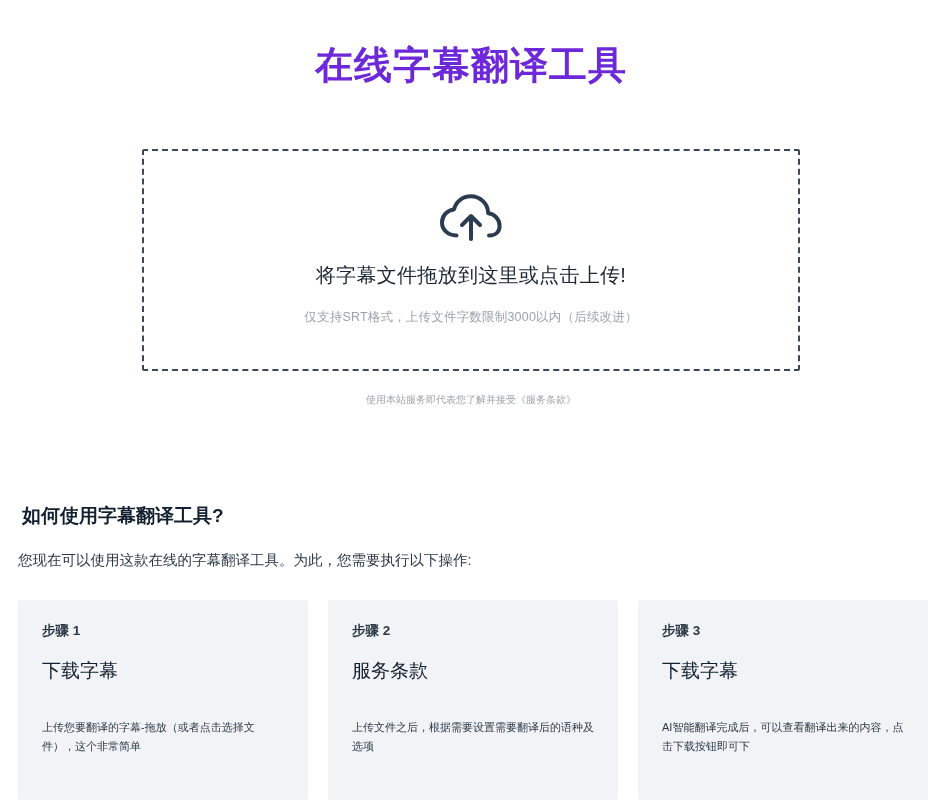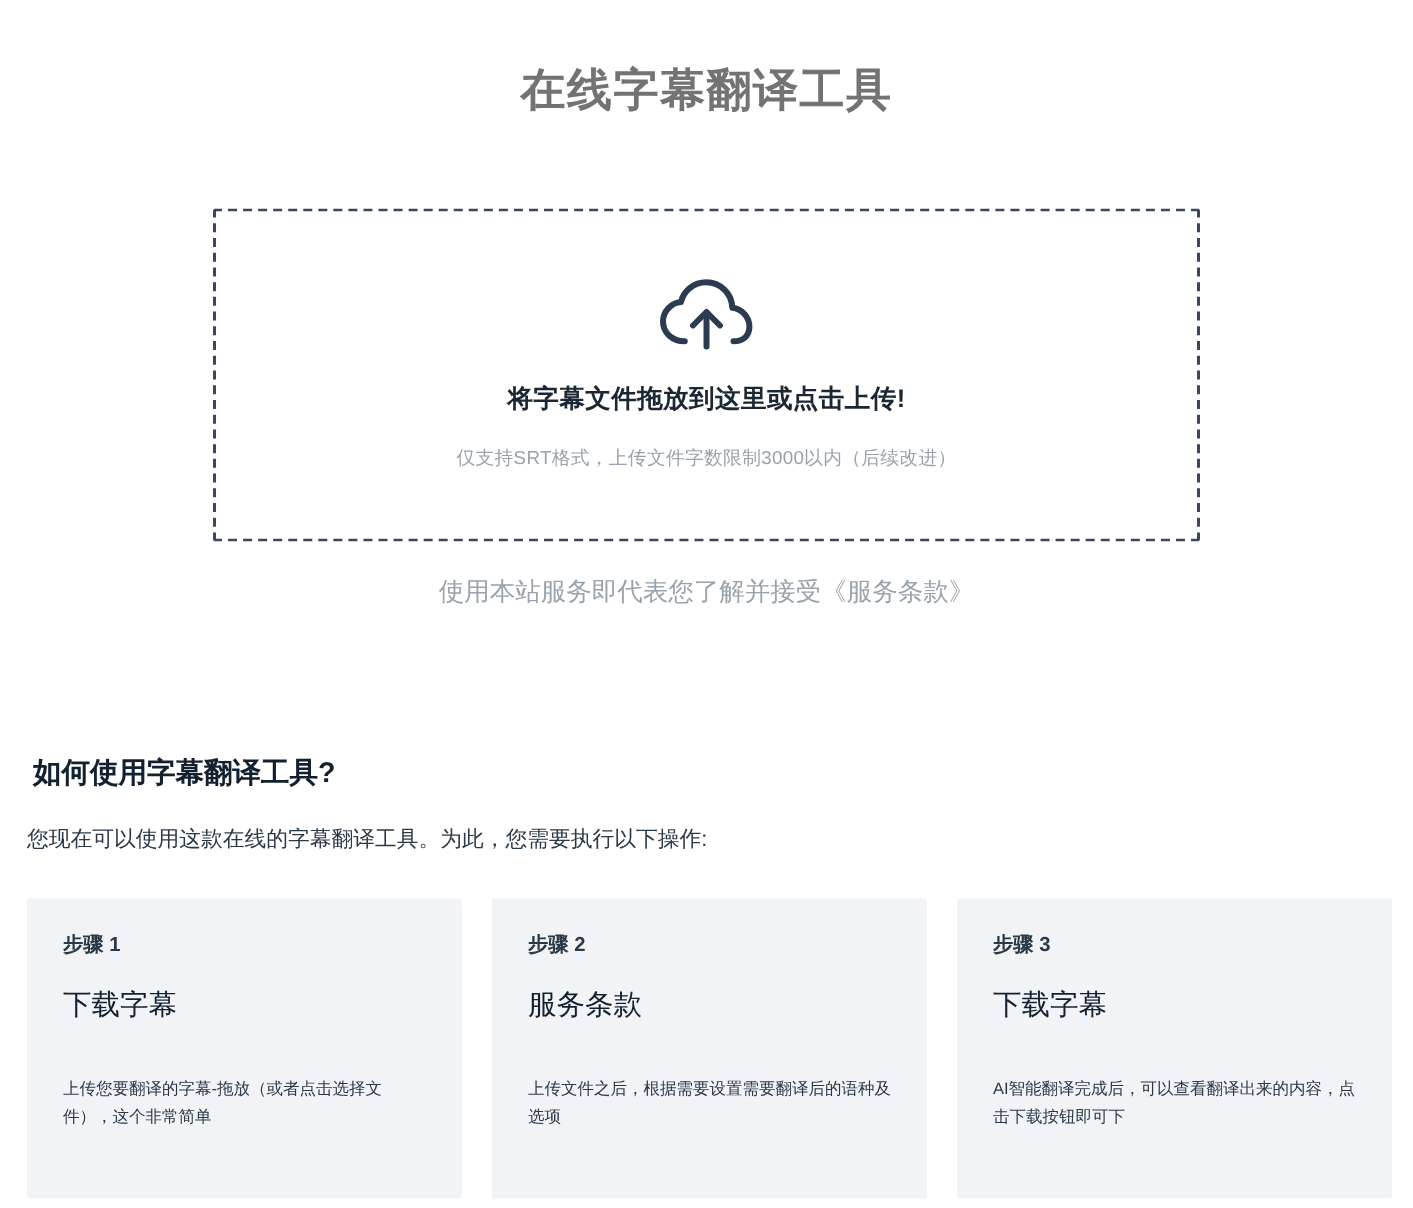--- a/index.html
+++ b/index.html
@@ -14,24 +14,24 @@
     overflow: hidden;
   }
   .page {
     position: relative;
     width: 942px;
     height: 805px;
     background: #fff;
   }
   .page-title {
     text-align: center;
-    font-size: 30px;
+    font-size: 38px;
     font-weight: bold;
     letter-spacing: 1px;
-    color: #737373;
+    color: #6d28d9;
     margin: 40px 0 0 0;
     padding: 0;
   }
   .upload-wrap {
     margin: 58px auto 0 auto;
     width: 658px;
   }
   .dropzone {
     border: 2px dashed #3b475a;
     border-radius: 2px;
@@ -43,34 +43,33 @@
     cursor: pointer;
     background: #fff;
   }
   .cloud-icon {
     width: 62px;
     height: 50px;
     display: block;
     margin-bottom: 18px;
   }
   .dz-main {
-    font-size: 17px;
+    font-size: 20px;
     color: #1b2733;
     margin-bottom: 20px;
     letter-spacing: .3px;
-    font-weight: bold;
   }
   .dz-sub {
     font-size: 12.5px;
     color: #9aa3ab;
     letter-spacing: .2px;
   }
   .terms {
     text-align: center;
-    font-size: 17px;
+    font-size: 10px;
     color: #9aa3ab;
     margin-top: 22px;
   }
   .terms a {
     color: #9aa3ab;
     text-decoration: none;
   }
   .howto {
     margin: 96px 0 0 18px;
   }

